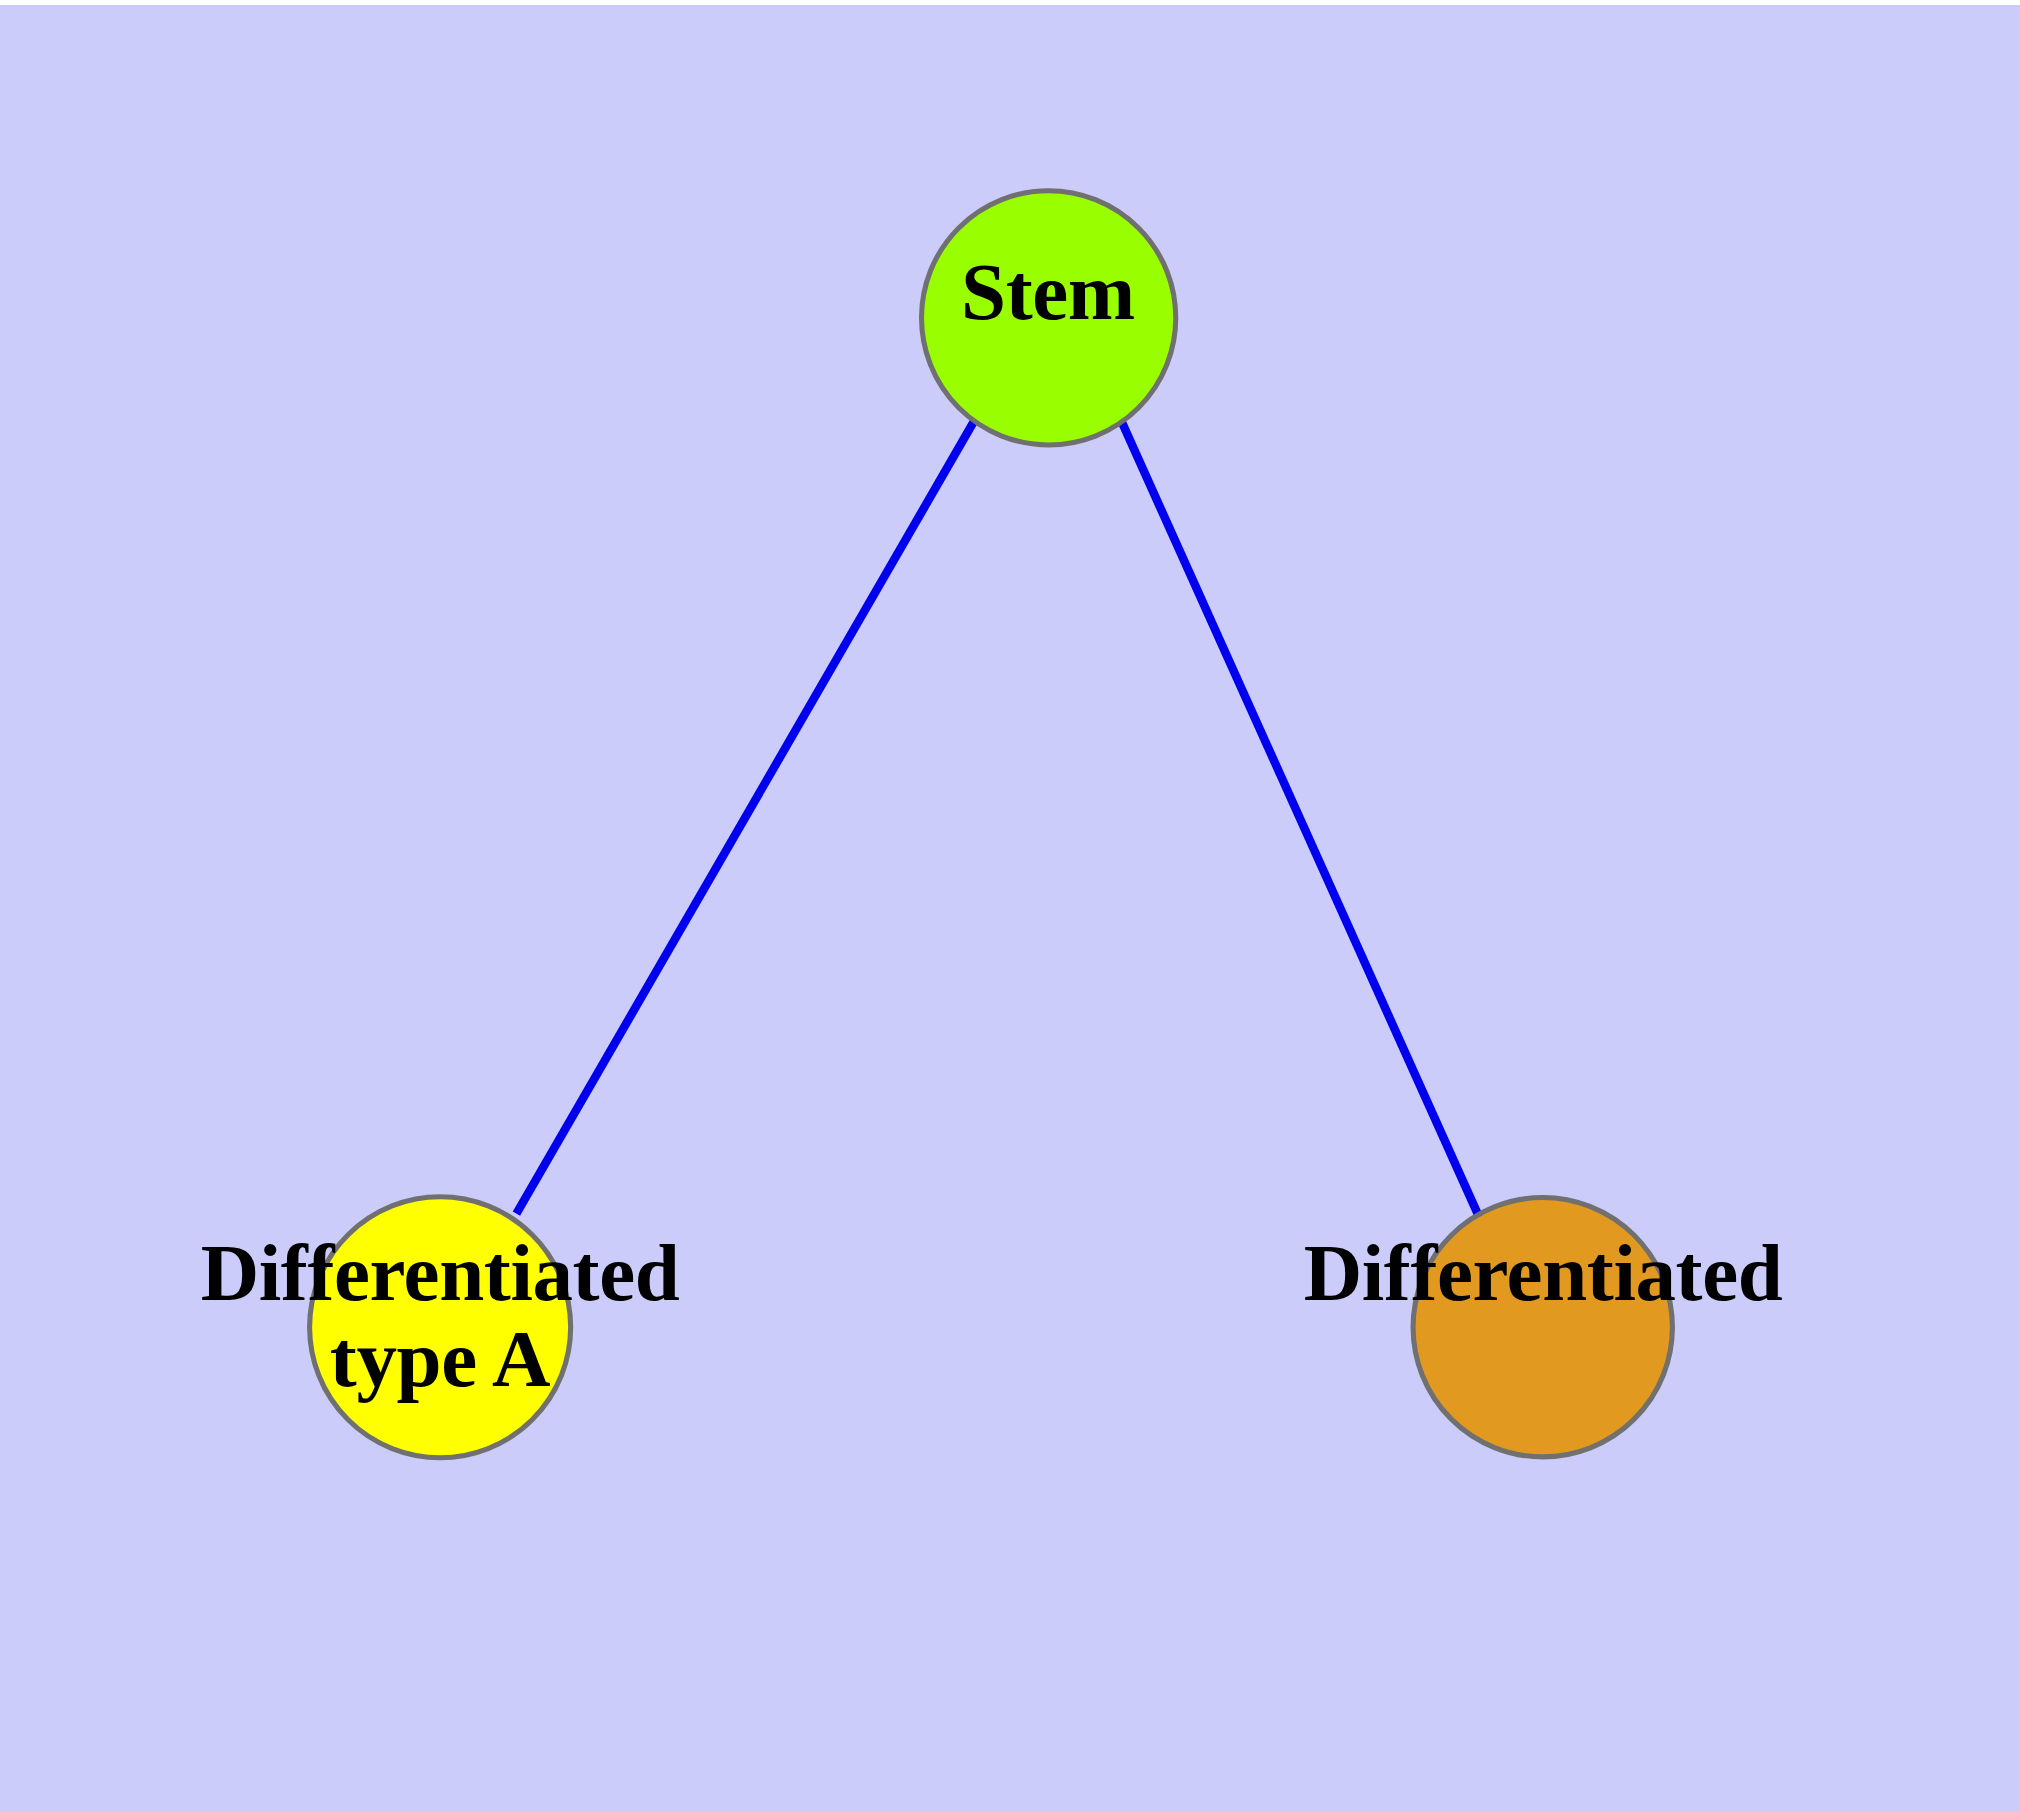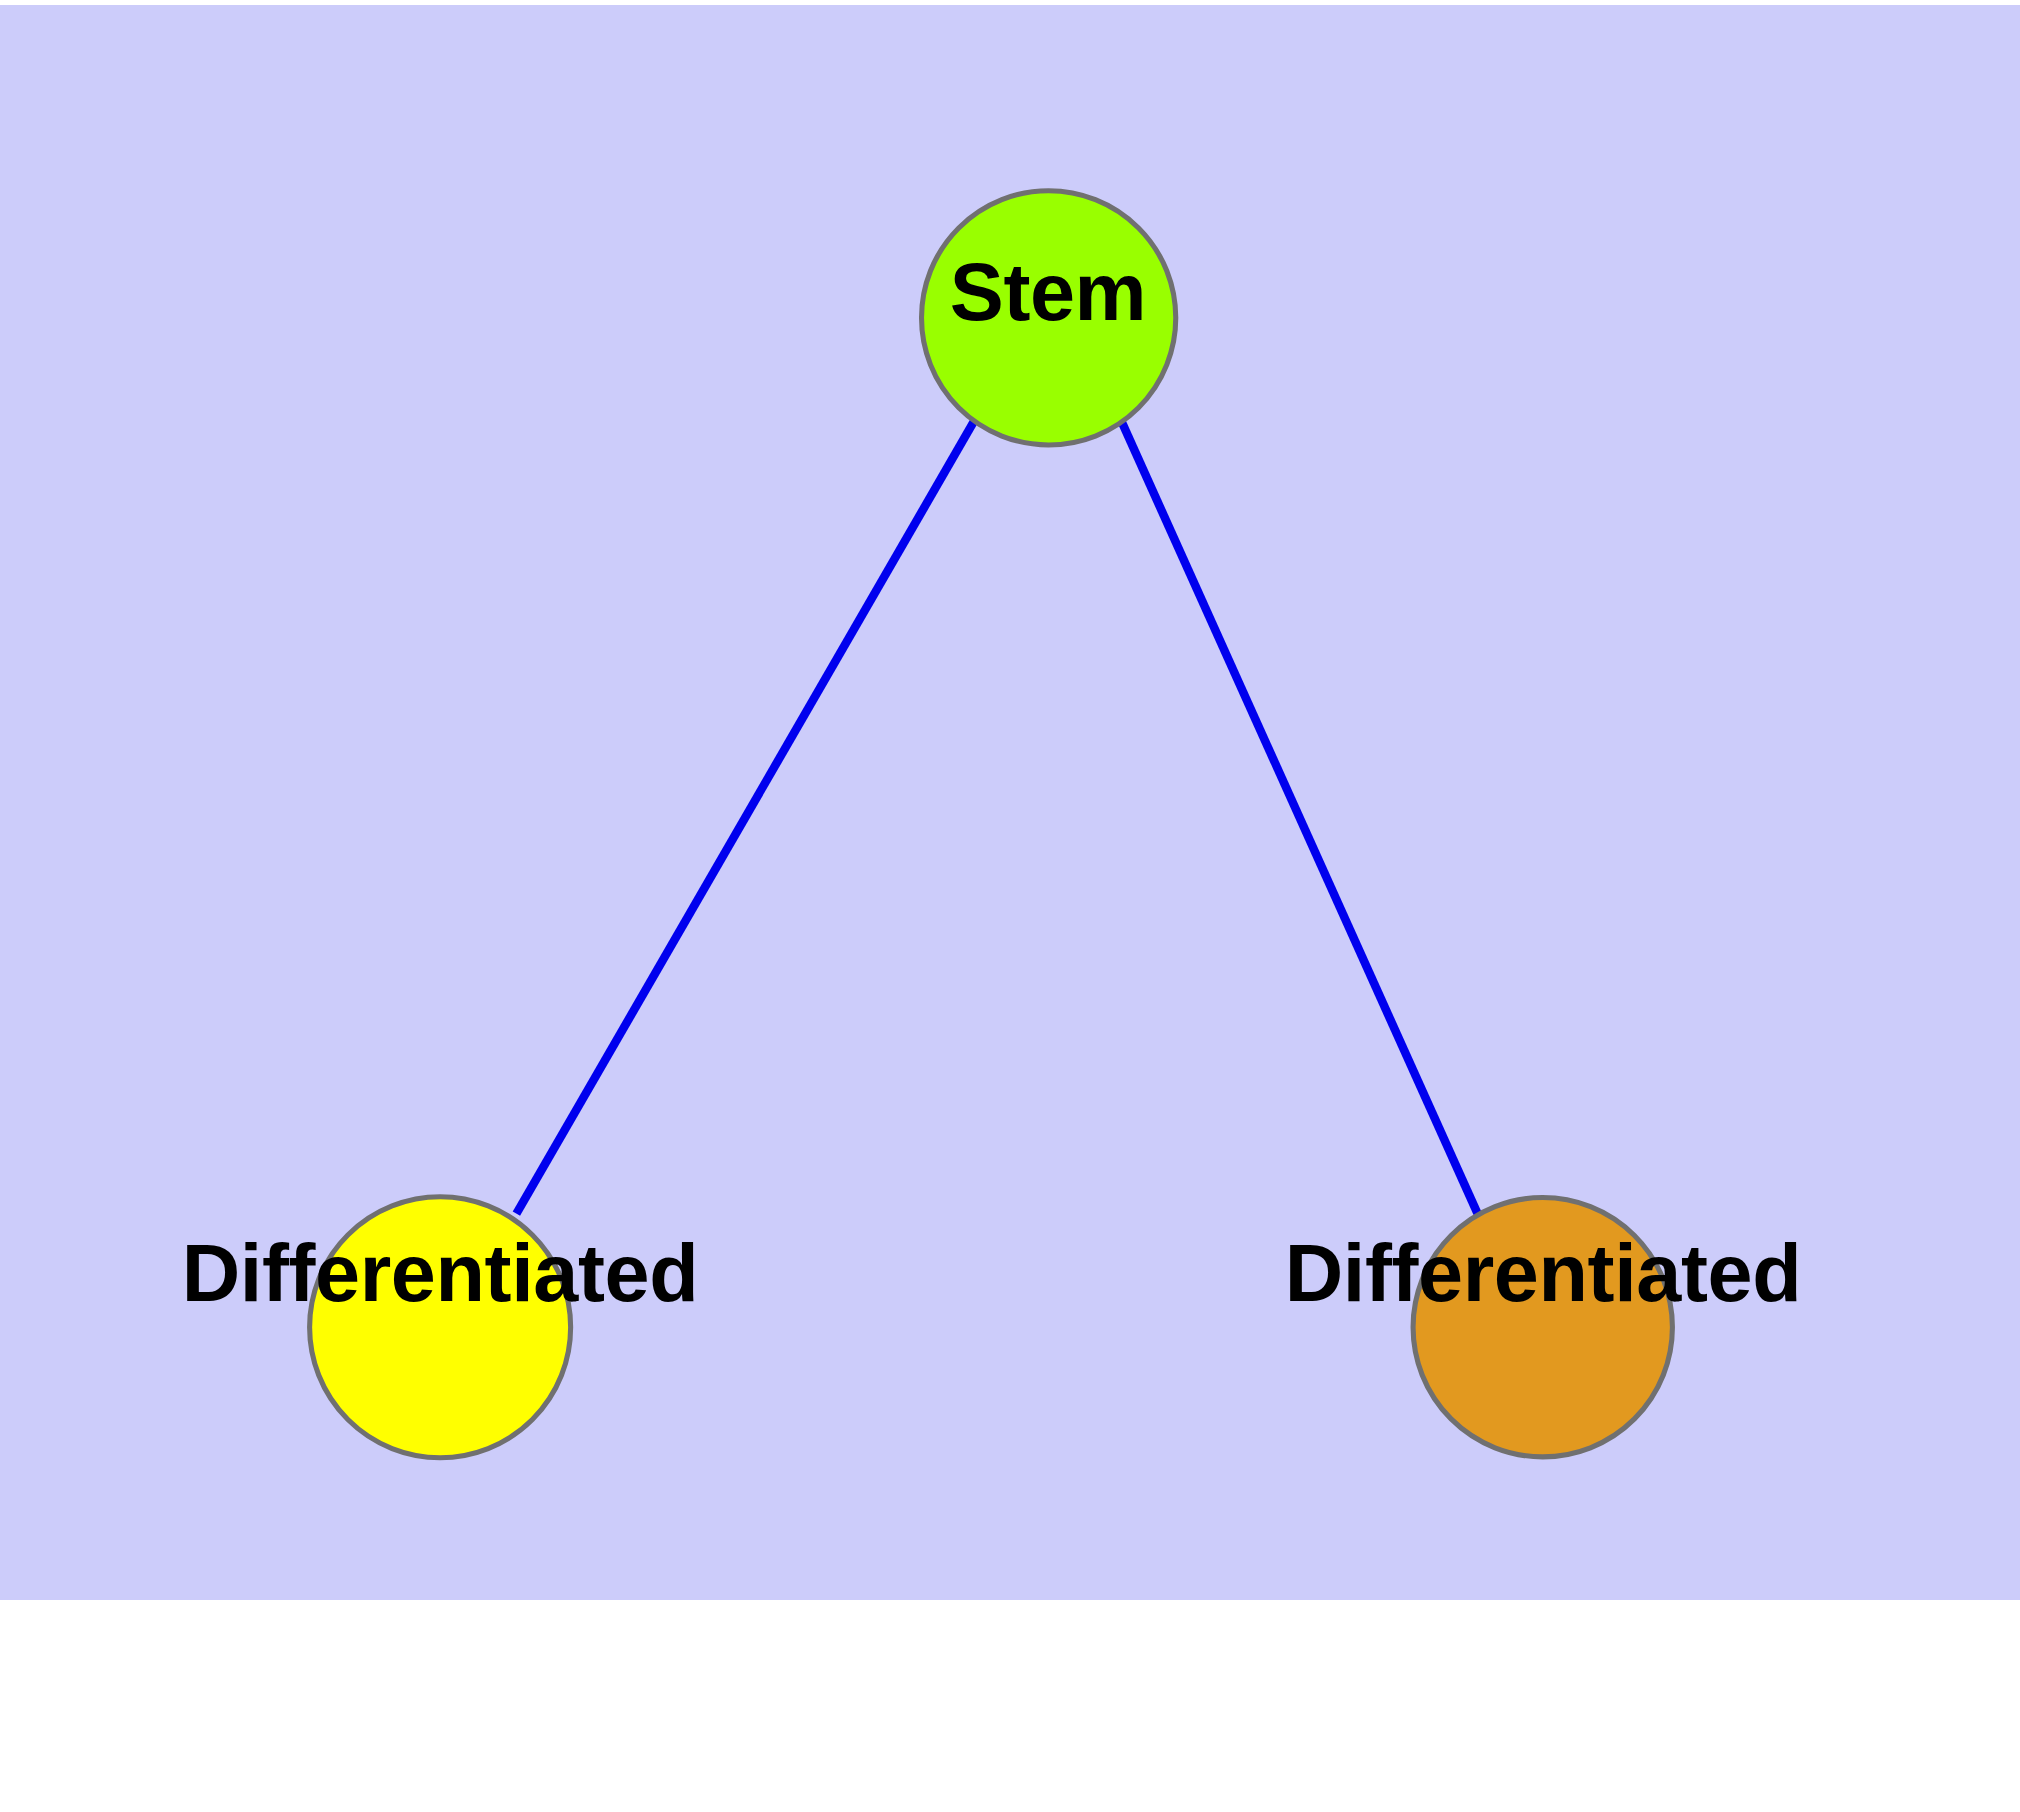--- a/index.html
+++ b/index.html
@@ -3,23 +3,23 @@
 <meta charset="utf-8">
 <style>
   html, body {
     margin: 0;
     padding: 0;
     background: #ffffff;
   }
   #canvas {
     position: relative;
     width: 2021px;
-    height: 1600px;
+    height: 1812px;
     overflow: hidden;
-    font-family: Liberation Sans, sans-serif;
+    font-family: Liberation Serif, serif;
   }
   #bg-rect {
     position: absolute;
     left: 0;
     top: 5.1px;
     width: 2021px;
     height: 1807px;
     background: #ccccfa;
   }
   #graph-svg {
@@ -74,20 +74,21 @@
       <circle cx="1237" cy="375" r="150" fill="#99ff00" stroke="#707070" stroke-width="6"></circle>
       <circle cx="519" cy="1566" r="154" fill="#ffff00" stroke="#707070" stroke-width="6"></circle>
       <circle cx="1820" cy="1566" r="153" fill="#e2991f" stroke="#707070" stroke-width="6"></circle>
     </g>
   </svg>
 
   <div class="node-label" id="label-stem">Stem</div>
 
   <div class="node-label" id="label-diff-a">
     <div>Differentiated</div>
+    <div>type A</div>
   </div>
 
   <div class="node-label" id="label-diff-b">
     <div>Differentiated</div>
   </div>
 
 </div>
 
 
 </body></html>

